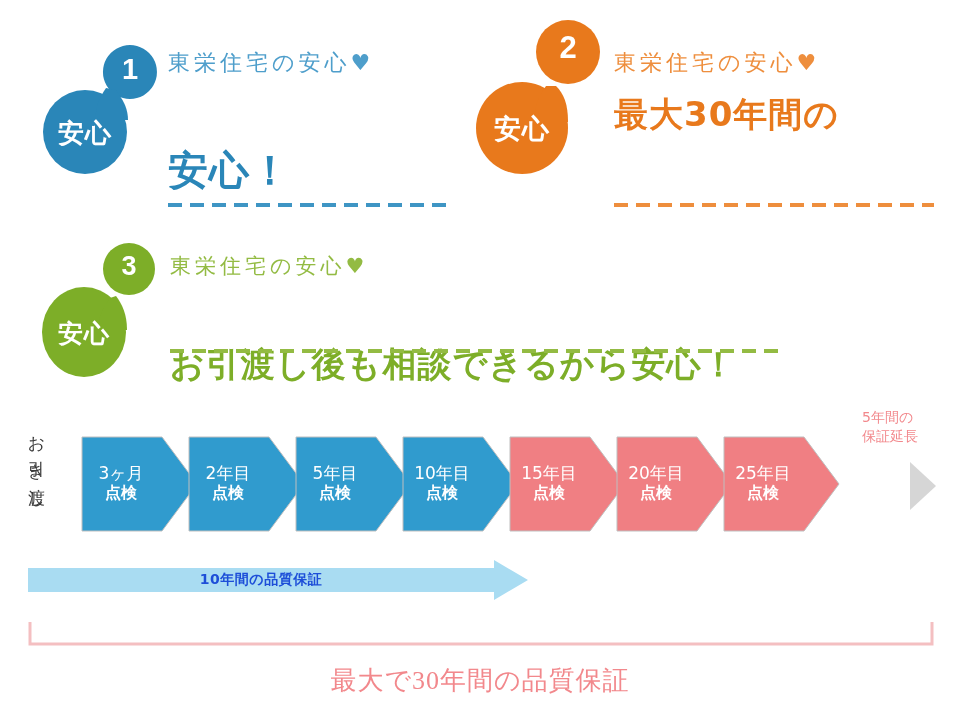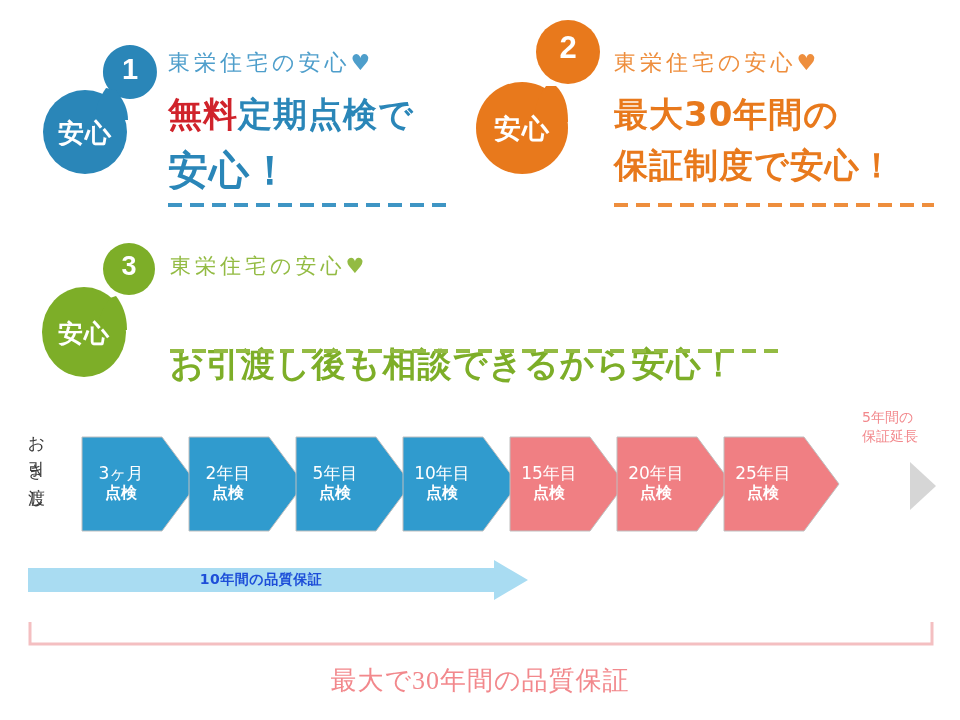--- a/index.html
+++ b/index.html
@@ -91,39 +91,35 @@
       <path d="M130,45 a27,27 0 1,1 -0.1,0 Z" fill="#2A86B8"></path>
       <circle cx="85" cy="132" r="42" fill="#2A86B8"></circle>
       <path d="M112,93 C104,104 100,110 100,120 L128,120 C128,110 124,101 119,95 Z" fill="#2A86B8"></path>
       <path d="M106,88 C98,100 95,108 96,122 L124,122 C124,108 122,98 116,90 Z" fill="#2A86B8"></path>
     </svg>
     <div class="badge-num" style="left:104px;top:53px;width:52px;font-size:29px;">1</div>
     <div class="badge-word" style="left:45px;top:116px;width:80px;font-size:26px;letter-spacing:1px;">安心</div>
 
     <div class="f-eyebrow c-blue-l" style="left:168px;top:48px;font-size:22px;">東栄住宅の安心♥</div>
 
-    <div class="f-head" style="left:168px;top:92px;font-size:34px;">
-      <span class="c-red">無料</span><span class="c-blue">定期点検で</span>
-    </div>
     <div class="f-head c-blue" style="left:168px;top:143px;font-size:40px;">安心！</div>
     <div class="f-dash bg-blue" style="left:168px;top:203px;width:284px;"></div>
   </div>
 
   <div class="feature" style="left:480px;top:0;width:480px;height:230px;">
     <svg class="badge-svg" width="180" height="200" viewBox="0 0 180 200">
       <circle cx="88" cy="52" r="32" fill="#E8791C"></circle>
       <circle cx="42" cy="128" r="46" fill="#E8791C"></circle>
       <path d="M66,86 C58,98 54,106 55,122 L88,122 C88,104 84,94 76,86 Z" fill="#E8791C"></path>
     </svg>
     <div class="badge-num" style="left:58px;top:30px;width:60px;font-size:31px;">2</div>
     <div class="badge-word" style="left:2px;top:111px;width:80px;font-size:27px;letter-spacing:1px;">安心</div>
 
     <div class="f-eyebrow c-orange-l" style="left:134px;top:48px;font-size:22px;">東栄住宅の安心♥</div>
     <div class="f-head c-orange" style="left:134px;top:92px;font-size:34px;">最大30年間の</div>
-    <div class="f-head c-orange" style="left:134px;top:143px;font-size:34px;">保証制度で安心！</div>
     <div class="f-dash bg-orange" style="left:134px;top:203px;width:320px;"></div>
   </div>
 
   <div class="feature" style="left:0;top:232px;width:820px;height:140px;">
     <svg class="badge-svg" width="180" height="150" viewBox="0 0 180 150">
       <circle cx="129" cy="37" r="26" fill="#7DAE28"></circle>
       <ellipse cx="84" cy="100" rx="42" ry="45" fill="#7DAE28"></ellipse>
       <path d="M110,66 C102,78 98,84 99,98 L127,98 C127,82 122,72 116,64 Z" fill="#7DAE28"></path>
     </svg>
     <div class="badge-num" style="left:103px;top:19px;width:52px;font-size:27px;">3</div>

